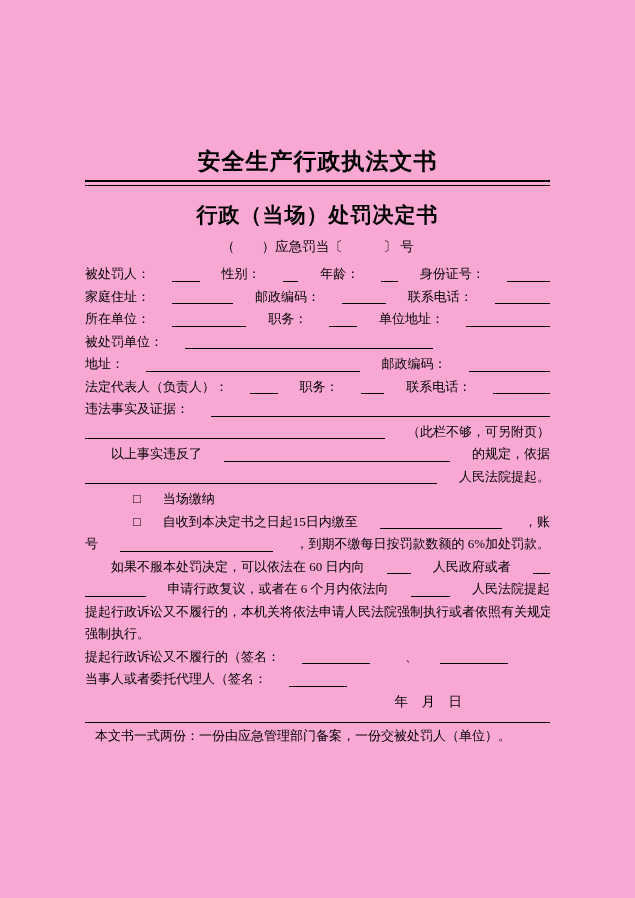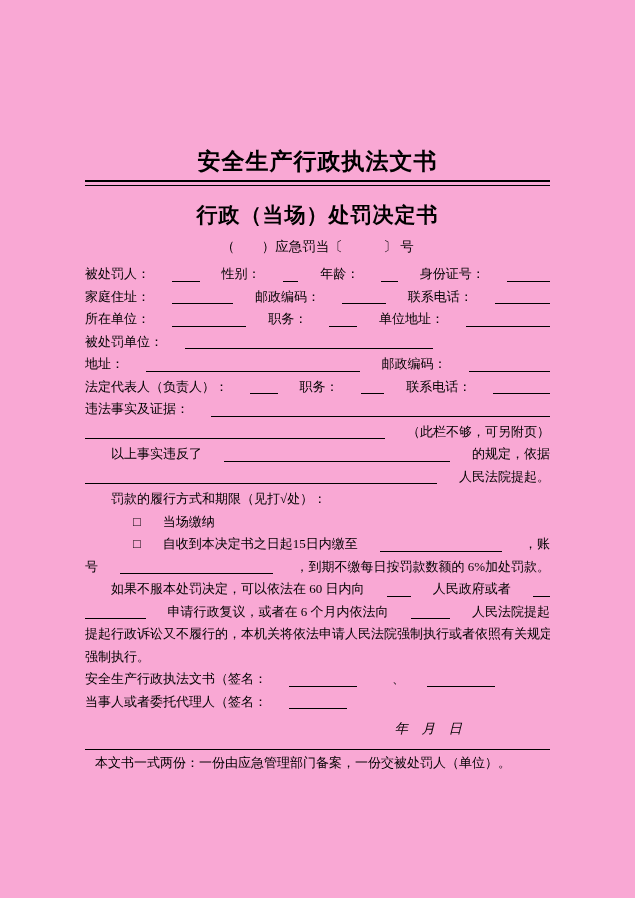--- a/index.html
+++ b/index.html
@@ -34,22 +34,22 @@
   .checkbox { flex:0 0 auto; }
   .blank {
     height:0; border-bottom:1px solid #000;
     align-self:flex-end; margin-bottom:4px;
   }
   .sig-org {
     margin-top:8px; text-align:right; padding-right:45px;
     font-size:13.5px; line-height:22px;
   }
   .sig-date {
-    margin-top:5px; text-align:right; padding-right:88px;
-    font-size:13.5px; line-height:22px;font-style:italic;
+    text-align:right; padding-right:88px;
+    font-size:13.5px; line-height:22px;
   }
   .footer-rule { margin-top:9px; border-top:1.5px solid #000; }
   .footer-note {
     font-size:13px; line-height:20px; padding:3px 0 0 10px;
   }
 </style>
 </head>
 <body>
 
 <div class="sheet">
@@ -62,29 +62,28 @@
       <div class="form-line"><span class="label">被处罚人：</span><span class="blank" style="flex-grow: 70; flex-basis: 0px;"></span><span class="label">性别：</span><span class="blank" style="flex-grow: 40; flex-basis: 0px;"></span><span class="label">年龄：</span><span class="blank" style="flex-grow: 42; flex-basis: 0px;"></span><span class="label">身份证号：</span><span class="blank" style="flex-grow: 110; flex-basis: 0px;"></span></div>
       <div class="form-line"><span class="label">家庭住址：</span><span class="blank" style="flex-grow: 105; flex-basis: 0px;"></span><span class="label">邮政编码：</span><span class="blank" style="flex-grow: 75; flex-basis: 0px;"></span><span class="label">联系电话：</span><span class="blank" style="flex-grow: 95; flex-basis: 0px;"></span></div>
       <div class="form-line"><span class="label">所在单位：</span><span class="blank" style="flex-grow: 120; flex-basis: 0px;"></span><span class="label">职务：</span><span class="blank" style="flex-grow: 45; flex-basis: 0px;"></span><span class="label">单位地址：</span><span class="blank" style="flex-grow: 136; flex-basis: 0px;"></span></div>
       <div class="form-line"><span class="label">被处罚单位：</span><span class="blank" style="width: 248px; flex: 0 0 auto;"></span></div>
       <div class="form-line"><span class="label">地址：</span><span class="blank" style="flex-grow: 265; flex-basis: 0px;"></span><span class="label">邮政编码：</span><span class="blank" style="flex-grow: 101; flex-basis: 0px;"></span></div>
       <div class="form-line"><span class="label">法定代表人（负责人）：</span><span class="blank" style="flex-grow: 57; flex-basis: 0px;"></span><span class="label">职务：</span><span class="blank" style="flex-grow: 49; flex-basis: 0px;"></span><span class="label">联系电话：</span><span class="blank" style="flex-grow: 117; flex-basis: 0px;"></span></div>
       <div class="form-line"><span class="label">违法事实及证据：</span><span class="blank" style="flex-grow: 366; flex-basis: 0px;"></span></div>
       <div class="form-line"><span class="blank" style="flex-grow: 327; flex-basis: 0px;"></span><span class="label">（此栏不够，可另附页）</span></div>
       <div class="form-line"><span class="label">　　以上事实违反了</span><span class="blank" style="flex-grow: 275; flex-basis: 0px;"></span><span class="label">的规定，依据</span></div>
       <div class="form-line"><span class="blank" style="flex-grow: 288; flex-basis: 0px;"></span><span class="label">人民法院提起。</span></div>
-      <div class="form-line"><span class="label">　　罚款的履行方式和期限（见打√处）：</span></div>
       <div class="form-line"><span class="label">　　</span><span class="checkbox">□</span><span class="label">当场缴纳</span></div>
       <div class="form-line"><span class="label">　　</span><span class="checkbox">□</span><span class="label">自收到本决定书之日起15日内缴至</span><span class="blank" style="flex-grow: 180; flex-basis: 0px;"></span><span class="label">，账</span></div>
       <div class="form-line"><span class="label">号</span><span class="blank" style="flex-grow: 200; flex-basis: 0px;"></span><span class="label">，到期不缴每日按罚款数额的 6%加处罚款。</span></div>
       <div class="form-line"><span class="label">　　如果不服本处罚决定，可以依法在 60 日内向</span><span class="blank" style="flex-grow: 62; flex-basis: 0px;"></span><span class="label">人民政府或者</span><span class="blank" style="flex-grow: 44; flex-basis: 0px;"></span></div>
       <div class="form-line"><span class="blank" style="flex-grow: 95; flex-basis: 0px;"></span><span class="label">申请行政复议，或者在 6 个月内依法向</span><span class="blank" style="flex-grow: 62; flex-basis: 0px;"></span><span class="label">人民法院提起</span></div>
       <div class="form-line"><span class="label">提起行政诉讼又不履行的，本机关将依法申请人民法院强制执行或者依照有关规定</span></div>
       <div class="form-line"><span class="label">强制执行。</span></div>
-      <div class="form-line"><span class="label">安全生产行政执法文书（签名：</span><span class="blank" style="width: 68px; flex: 0 0 auto;"></span><span class="label">　、</span><span class="blank" style="width: 68px; flex: 0 0 auto;"></span></div>
+      <div class="form-line"><span class="label">提起行政诉讼又不履行的（签名：</span><span class="blank" style="width: 68px; flex: 0 0 auto;"></span><span class="label">　、</span><span class="blank" style="width: 68px; flex: 0 0 auto;"></span></div>
       <div class="form-line"><span class="label">当事人或者委托代理人（签名：</span><span class="blank" style="width: 58px; flex: 0 0 auto;"></span></div>
     </div>
 
   <div class="sig-date">年　月　日</div>
 
   <div class="footer-rule"></div>
   <div class="footer-note">本文书一式两份：一份由应急管理部门备案，一份交被处罚人（单位）。</div>
 </div>
 
 </body></html>

